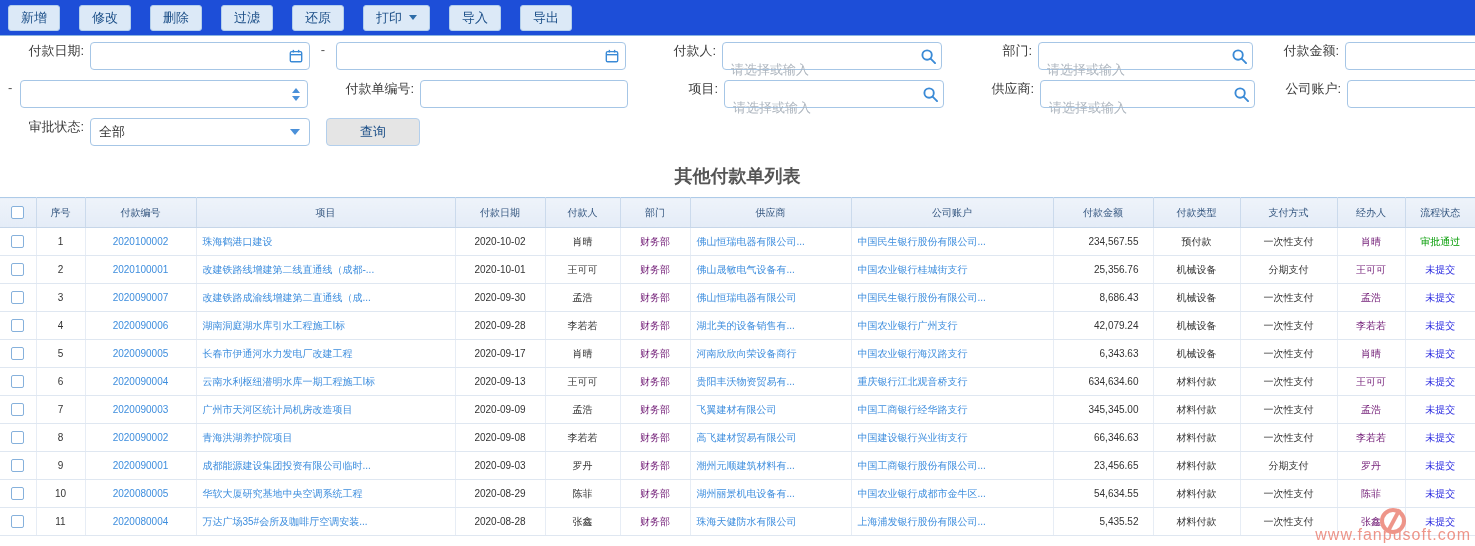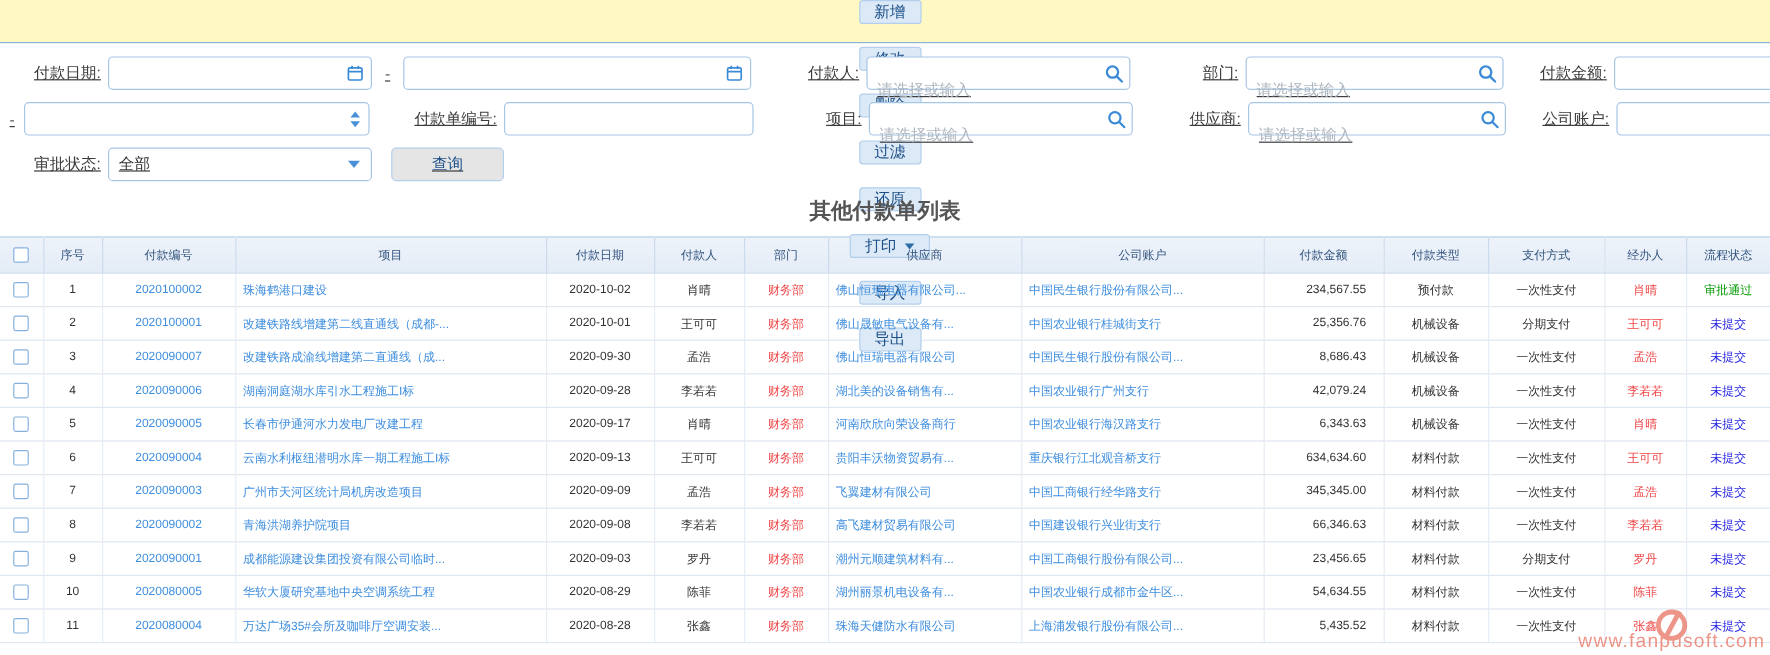--- a/index.html
+++ b/index.html
@@ -4,29 +4,29 @@
 <style>
   * { box-sizing: border-box; }
   html,body { margin:0; padding:0; }
   body {
     width:1475px; height:546px; overflow:hidden; position:relative;
     background:#fff; color:#333;
     font-family:"Liberation Sans","DejaVu Sans",sans-serif; font-size:13px;
   }
   
   .toolbar { display:flex; align-items:center; height:36px; padding-left:8px; gap:19px;
-             border-bottom:1px solid #8ab4e0; background:#fef9c3;flex-direction:column; }
+             border-bottom:1px solid #8ab4e0; background:#1d4ed8; }
   .tbtn { display:inline-flex; align-items:center; justify-content:center; gap:7px;
           height:26px; padding:0 12px; background:#dce9f7; border:1px solid #b3cfec;
           border-radius:3px; color:#1c4f88; font-size:13px; cursor:pointer; white-space:nowrap; }
   .tbtn .caret-dn { width:0; height:0; border-left:4px solid transparent;
           border-right:4px solid transparent; border-top:5px solid #2e6da8; display:inline-block; }
   
   .filters { padding-top:6px; }
-  .frow { display:flex; align-items:center; height:38px; color:#3c3c3c;text-decoration:underline; }
+  .frow { display:flex; height:38px; color:#3c3c3c; }
   .flabel { text-align:right; padding-right:6px; flex:none; white-space:nowrap; }
   .dash { flex:none; width:26px; text-align:center; color:#555; }
   .dash2 { flex:none; width:20px; text-align:left; padding-left:8px; color:#555; }
   .finput { position:relative; flex:none; height:28px; border:1px solid #a6c6e6;
             border-radius:4px; background:#fff; display:flex; align-items:center; }
   .finput input { border:none; outline:none; flex:1; min-width:0; height:100%;
             padding:0 8px; font:inherit; color:#000000; background:transparent;margin-top:26px; }
   .finput input::placeholder { color:#aeb6bf; }
   .ficon { flex:none; width:26px; display:flex; align-items:center; justify-content:center; }
   .spinner { flex:none; width:22px; display:flex; flex-direction:column; align-items:center; gap:3px; }
@@ -48,21 +48,21 @@
           border-top:1px solid #aecbe8; }
   td { height:28px; padding:0 6px; white-space:nowrap; overflow:hidden; text-overflow:ellipsis;
        border-bottom:1px solid #dfe7f1; border-right:1px solid #e7edf5; }
   td:last-child { border-right:none; }
   thead td { background:linear-gradient(#eef3fa,#e4ecf7); color:#33557f; height:30px;
        border-bottom:1px solid #c6d6e9; border-right:1px solid #cbdaec; text-align:center; }
   .c-center { text-align:center; }
   .c-left { text-align:left; }
   .c-right { text-align:right; padding-right:14px; }
   .link { color:#3e8ede; cursor:pointer; }
-  .link-lt { color:#ef4444; cursor:pointer; }
+  .link-lt { color:#701a75; cursor:pointer; }
   .cb { display:inline-block; width:13px; height:13px; border:1px solid #86b1dc;
         border-radius:2px; background:#fff; vertical-align:middle; cursor:pointer; }
   
   .watermark { position:absolute; right:4px; bottom:2px; color:#e4503c; opacity:0.6;
         pointer-events:none; display:flex; flex-direction:column; align-items:center; }
   .wm-top { display:flex; align-items:center; gap:4px; }
   .wm-logo { width:26px; height:26px; border:4px solid #e4503c; border-radius:50%;
         position:relative; flex:none; }
   .wm-logo::before { content:""; position:absolute; left:8px; top:-4px; width:4px; height:24px;
         background:#e4503c; transform:rotate(28deg); }

